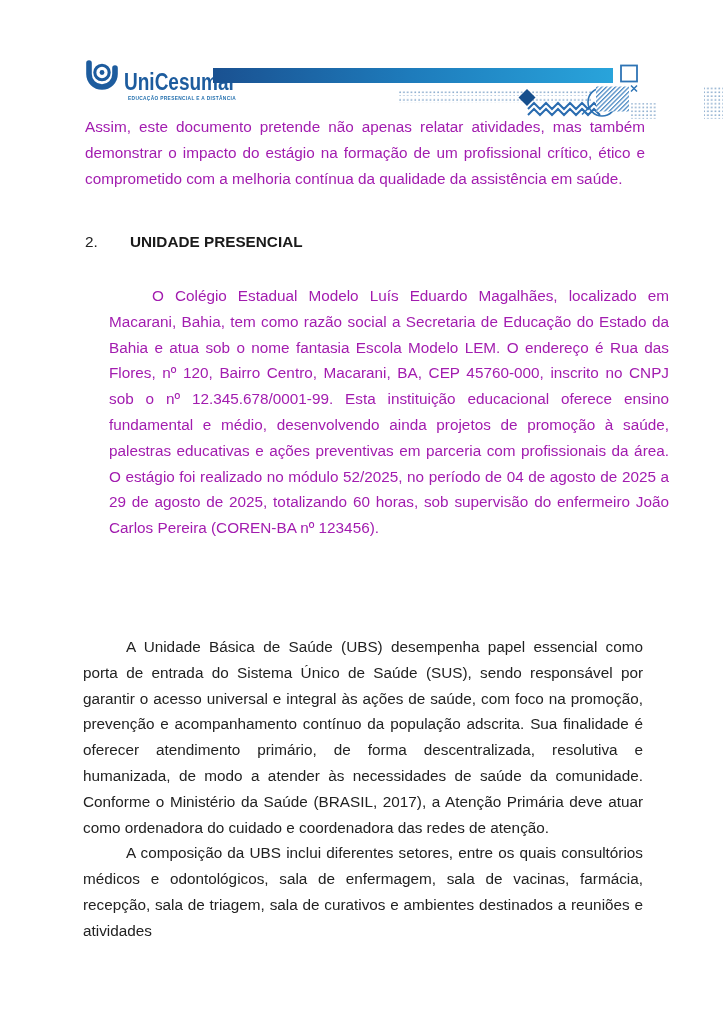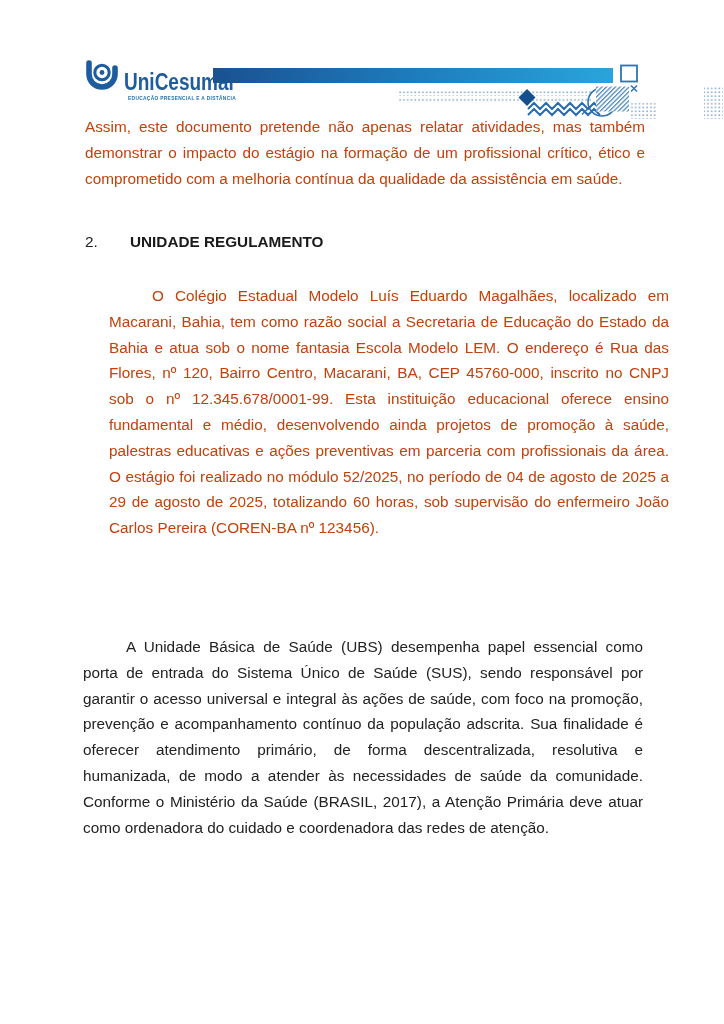--- a/index.html
+++ b/index.html
@@ -4,21 +4,21 @@
 <style>
   html,body{margin:0;padding:0;background:#fff;}
   .page{
     position:relative;width:724px;height:1024px;background:#ffffff;
     font-family:"Liberation Sans","DejaVu Sans",sans-serif;overflow:hidden;
   }
   .header-art{position:absolute;left:0;top:0;width:724px;height:140px;}
   .brand-text{font-family:"Liberation Sans","DejaVu Sans",sans-serif;font-weight:700;}
   .body-text{
     position:absolute;left:85px;width:560px;margin:0;
-    font-size:15.3px;line-height:25.8px;color:#c2410c;
+    font-size:15.3px;line-height:25.8px;color:#a21caf;
     text-align:justify;hyphens:none;
   }
   .p34 p{margin:0;font-size:15.3px;line-height:25.8px;color:#222222;text-align:justify;}
   .indent{text-indent:43px;}
   .heading{
     position:absolute;left:85px;width:560px;margin:0;
     font-size:15.3px;line-height:25.8px;color:#1a1a1a;
     font-weight:700;text-align:justify;
   }
   .sec-num{display:inline-block;width:45px;font-weight:400;color:#222;}
@@ -84,23 +84,24 @@
 
     <g stroke="#2e74b5" stroke-width="1.5">
       <path d="M631,85.5 l6,6 M637,85.5 l-6,6"></path>
       <path d="M582,108.5 l6,6 M588,108.5 l-6,6"></path>
     </g>
   </svg>
 
   <p class="body-text pos-p1">Assim, este documento pretende não apenas relatar atividades, mas também demonstrar o impacto do estágio na formação de um profissional crítico, ético e comprometido com a melhoria contínua da qualidade da assistência em saúde.</p>
 
   <div class="heading pos-h2">
-    <span class="sec-num">2.</span><span>UNIDADE REGULAMENTO</span>
+    <span class="sec-num">2.</span><span>UNIDADE PRESENCIAL</span>
   </div>
 
   <p class="body-text indent pos-p2">O Colégio Estadual Modelo Luís Eduardo Magalhães, localizado em Macarani, Bahia, tem como razão social a Secretaria de Educação do Estado da Bahia e atua sob o nome fantasia Escola Modelo LEM. O endereço é Rua das Flores, nº 120, Bairro Centro, Macarani, BA, CEP 45760-000, inscrito no CNPJ sob o nº 12.345.678/0001-99. Esta instituição educacional oferece ensino fundamental e médio, desenvolvendo ainda projetos de promoção à saúde, palestras educativas e ações preventivas em parceria com profissionais da área. O estágio foi realizado no módulo 52/2025, no período de 04 de agosto de 2025 a 29 de agosto de 2025, totalizando 60 horas, sob supervisão do enfermeiro João Carlos Pereira (COREN-BA nº 123456).</p>
 
 
   <div class="p34 pos-p34">
     <p class="indent">A Unidade Básica de Saúde (UBS) desempenha papel essencial como porta de entrada do Sistema Único de Saúde (SUS), sendo responsável por garantir o acesso universal e integral às ações de saúde, com foco na promoção, prevenção e acompanhamento contínuo da população adscrita. Sua finalidade é oferecer atendimento primário, de forma descentralizada, resolutiva e humanizada, de modo a atender às necessidades de saúde da comunidade. Conforme o Ministério da Saúde (BRASIL, 2017), a Atenção Primária deve atuar como ordenadora do cuidado e coordenadora das redes de atenção.</p>
+    <p class="indent">A composição da UBS inclui diferentes setores, entre os quais consultórios médicos e odontológicos, sala de enfermagem, sala de vacinas, farmácia, recepção, sala de triagem, sala de curativos e ambientes destinados a reuniões e atividades</p>
   </div>
 
 </div>
 
 </body></html>

